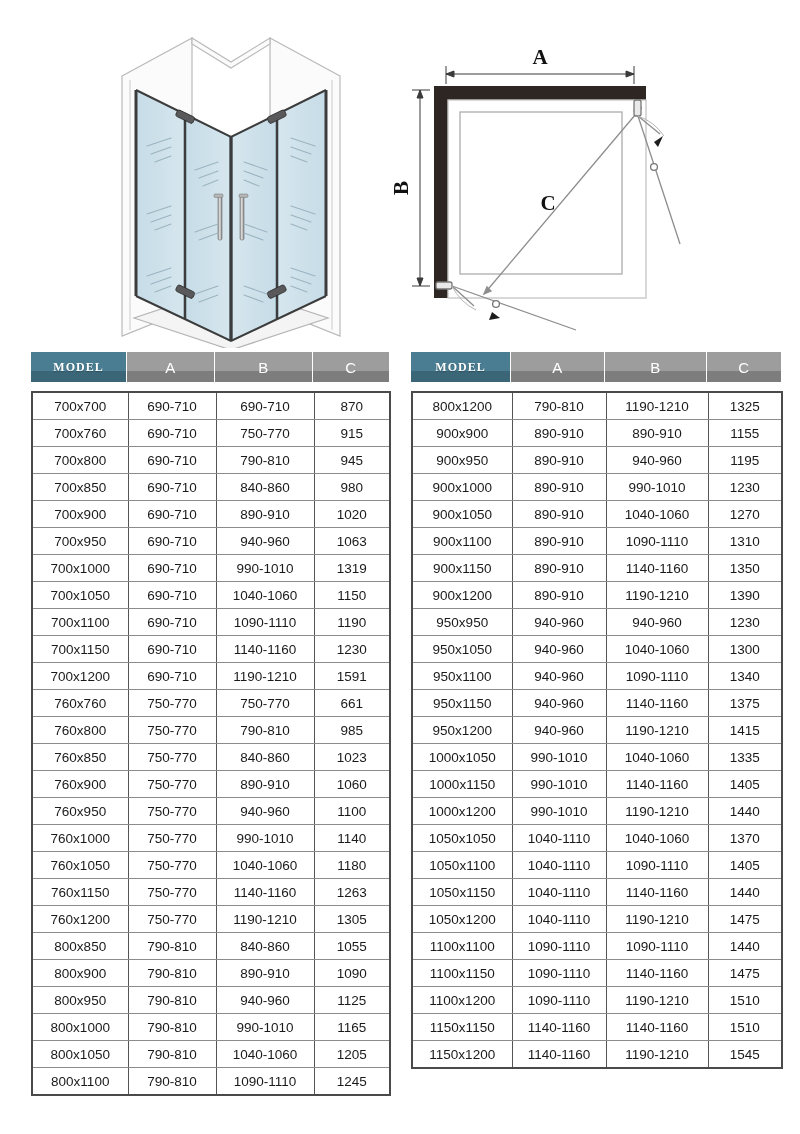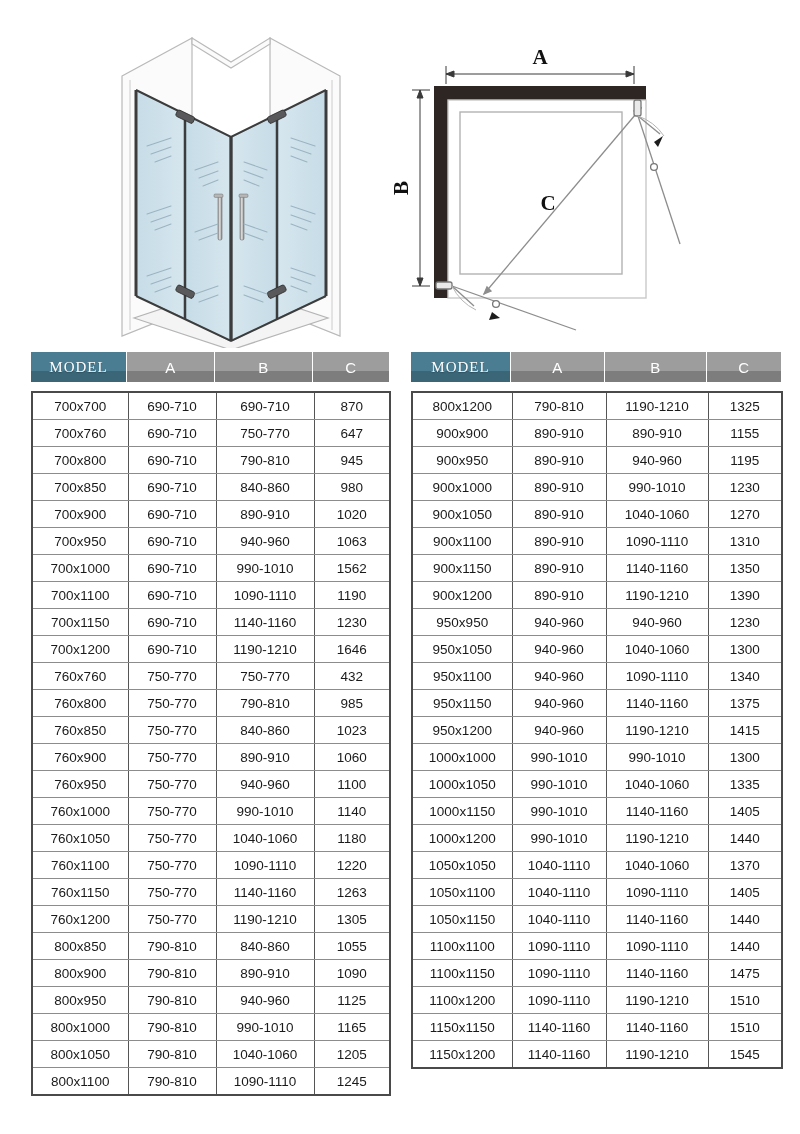--- a/index.html
+++ b/index.html
@@ -58,22 +58,22 @@
     font-size: 15px;
     letter-spacing: .5px;
     border-right: 1px solid #ffffff;
     box-sizing: border-box;
   }
   .th:last-child { border-right: none; }
   .th-model {
     background: linear-gradient(to bottom,
                 #4a7d92 0%, #4a7d92 62%, #3a6678 62%, #3a6678 100%);
     font-family: "Liberation Serif", serif;
-    font-weight: normal;
-    font-size: 15px;
+    font-weight: bold;
+    font-size: 12px;
     letter-spacing: 1px;
     text-shadow: 0 1px 1px rgba(0,0,0,.25);
   }
 
   
   table.spec {
     border-collapse: collapse;
     width: 100%;
     table-layout: fixed;
     border: 2px solid #4a4a4a;
@@ -293,21 +293,21 @@
           <tr>
             <td>700x700</td>
             <td>690-710</td>
             <td>690-710</td>
             <td>870</td>
           </tr>
           <tr>
             <td>700x760</td>
             <td>690-710</td>
             <td>750-770</td>
-            <td>647</td>
+            <td>915</td>
           </tr>
           <tr>
             <td>700x800</td>
             <td>690-710</td>
             <td>790-810</td>
             <td>945</td>
           </tr>
           <tr>
             <td>700x850</td>
             <td>690-710</td>
@@ -323,45 +323,51 @@
           <tr>
             <td>700x950</td>
             <td>690-710</td>
             <td>940-960</td>
             <td>1063</td>
           </tr>
           <tr>
             <td>700x1000</td>
             <td>690-710</td>
             <td>990-1010</td>
-            <td>1562</td>
+            <td>1319</td>
+          </tr>
+          <tr>
+            <td>700x1050</td>
+            <td>690-710</td>
+            <td>1040-1060</td>
+            <td>1150</td>
           </tr>
           <tr>
             <td>700x1100</td>
             <td>690-710</td>
             <td>1090-1110</td>
             <td>1190</td>
           </tr>
           <tr>
             <td>700x1150</td>
             <td>690-710</td>
             <td>1140-1160</td>
             <td>1230</td>
           </tr>
           <tr>
             <td>700x1200</td>
             <td>690-710</td>
             <td>1190-1210</td>
-            <td>1646</td>
+            <td>1591</td>
           </tr>
           <tr>
             <td>760x760</td>
             <td>750-770</td>
             <td>750-770</td>
-            <td>432</td>
+            <td>661</td>
           </tr>
           <tr>
             <td>760x800</td>
             <td>750-770</td>
             <td>790-810</td>
             <td>985</td>
           </tr>
           <tr>
             <td>760x850</td>
             <td>750-770</td>
@@ -384,26 +390,20 @@
             <td>760x1000</td>
             <td>750-770</td>
             <td>990-1010</td>
             <td>1140</td>
           </tr>
           <tr>
             <td>760x1050</td>
             <td>750-770</td>
             <td>1040-1060</td>
             <td>1180</td>
-          </tr>
-          <tr>
-            <td>760x1100</td>
-            <td>750-770</td>
-            <td>1090-1110</td>
-            <td>1220</td>
           </tr>
           <tr>
             <td>760x1150</td>
             <td>750-770</td>
             <td>1140-1160</td>
             <td>1263</td>
           </tr>
           <tr>
             <td>760x1200</td>
             <td>750-770</td>
@@ -537,26 +537,20 @@
             <td>1140-1160</td>
             <td>1375</td>
           </tr>
           <tr>
             <td>950x1200</td>
             <td>940-960</td>
             <td>1190-1210</td>
             <td>1415</td>
           </tr>
           <tr>
-            <td>1000x1000</td>
-            <td>990-1010</td>
-            <td>990-1010</td>
-            <td>1300</td>
-          </tr>
-          <tr>
             <td>1000x1050</td>
             <td>990-1010</td>
             <td>1040-1060</td>
             <td>1335</td>
           </tr>
           <tr>
             <td>1000x1150</td>
             <td>990-1010</td>
             <td>1140-1160</td>
             <td>1405</td>
@@ -579,20 +573,26 @@
             <td>1090-1110</td>
             <td>1405</td>
           </tr>
           <tr>
             <td>1050x1150</td>
             <td>1040-1110</td>
             <td>1140-1160</td>
             <td>1440</td>
           </tr>
           <tr>
+            <td>1050x1200</td>
+            <td>1040-1110</td>
+            <td>1190-1210</td>
+            <td>1475</td>
+          </tr>
+          <tr>
             <td>1100x1100</td>
             <td>1090-1110</td>
             <td>1090-1110</td>
             <td>1440</td>
           </tr>
           <tr>
             <td>1100x1150</td>
             <td>1090-1110</td>
             <td>1140-1160</td>
             <td>1475</td>

